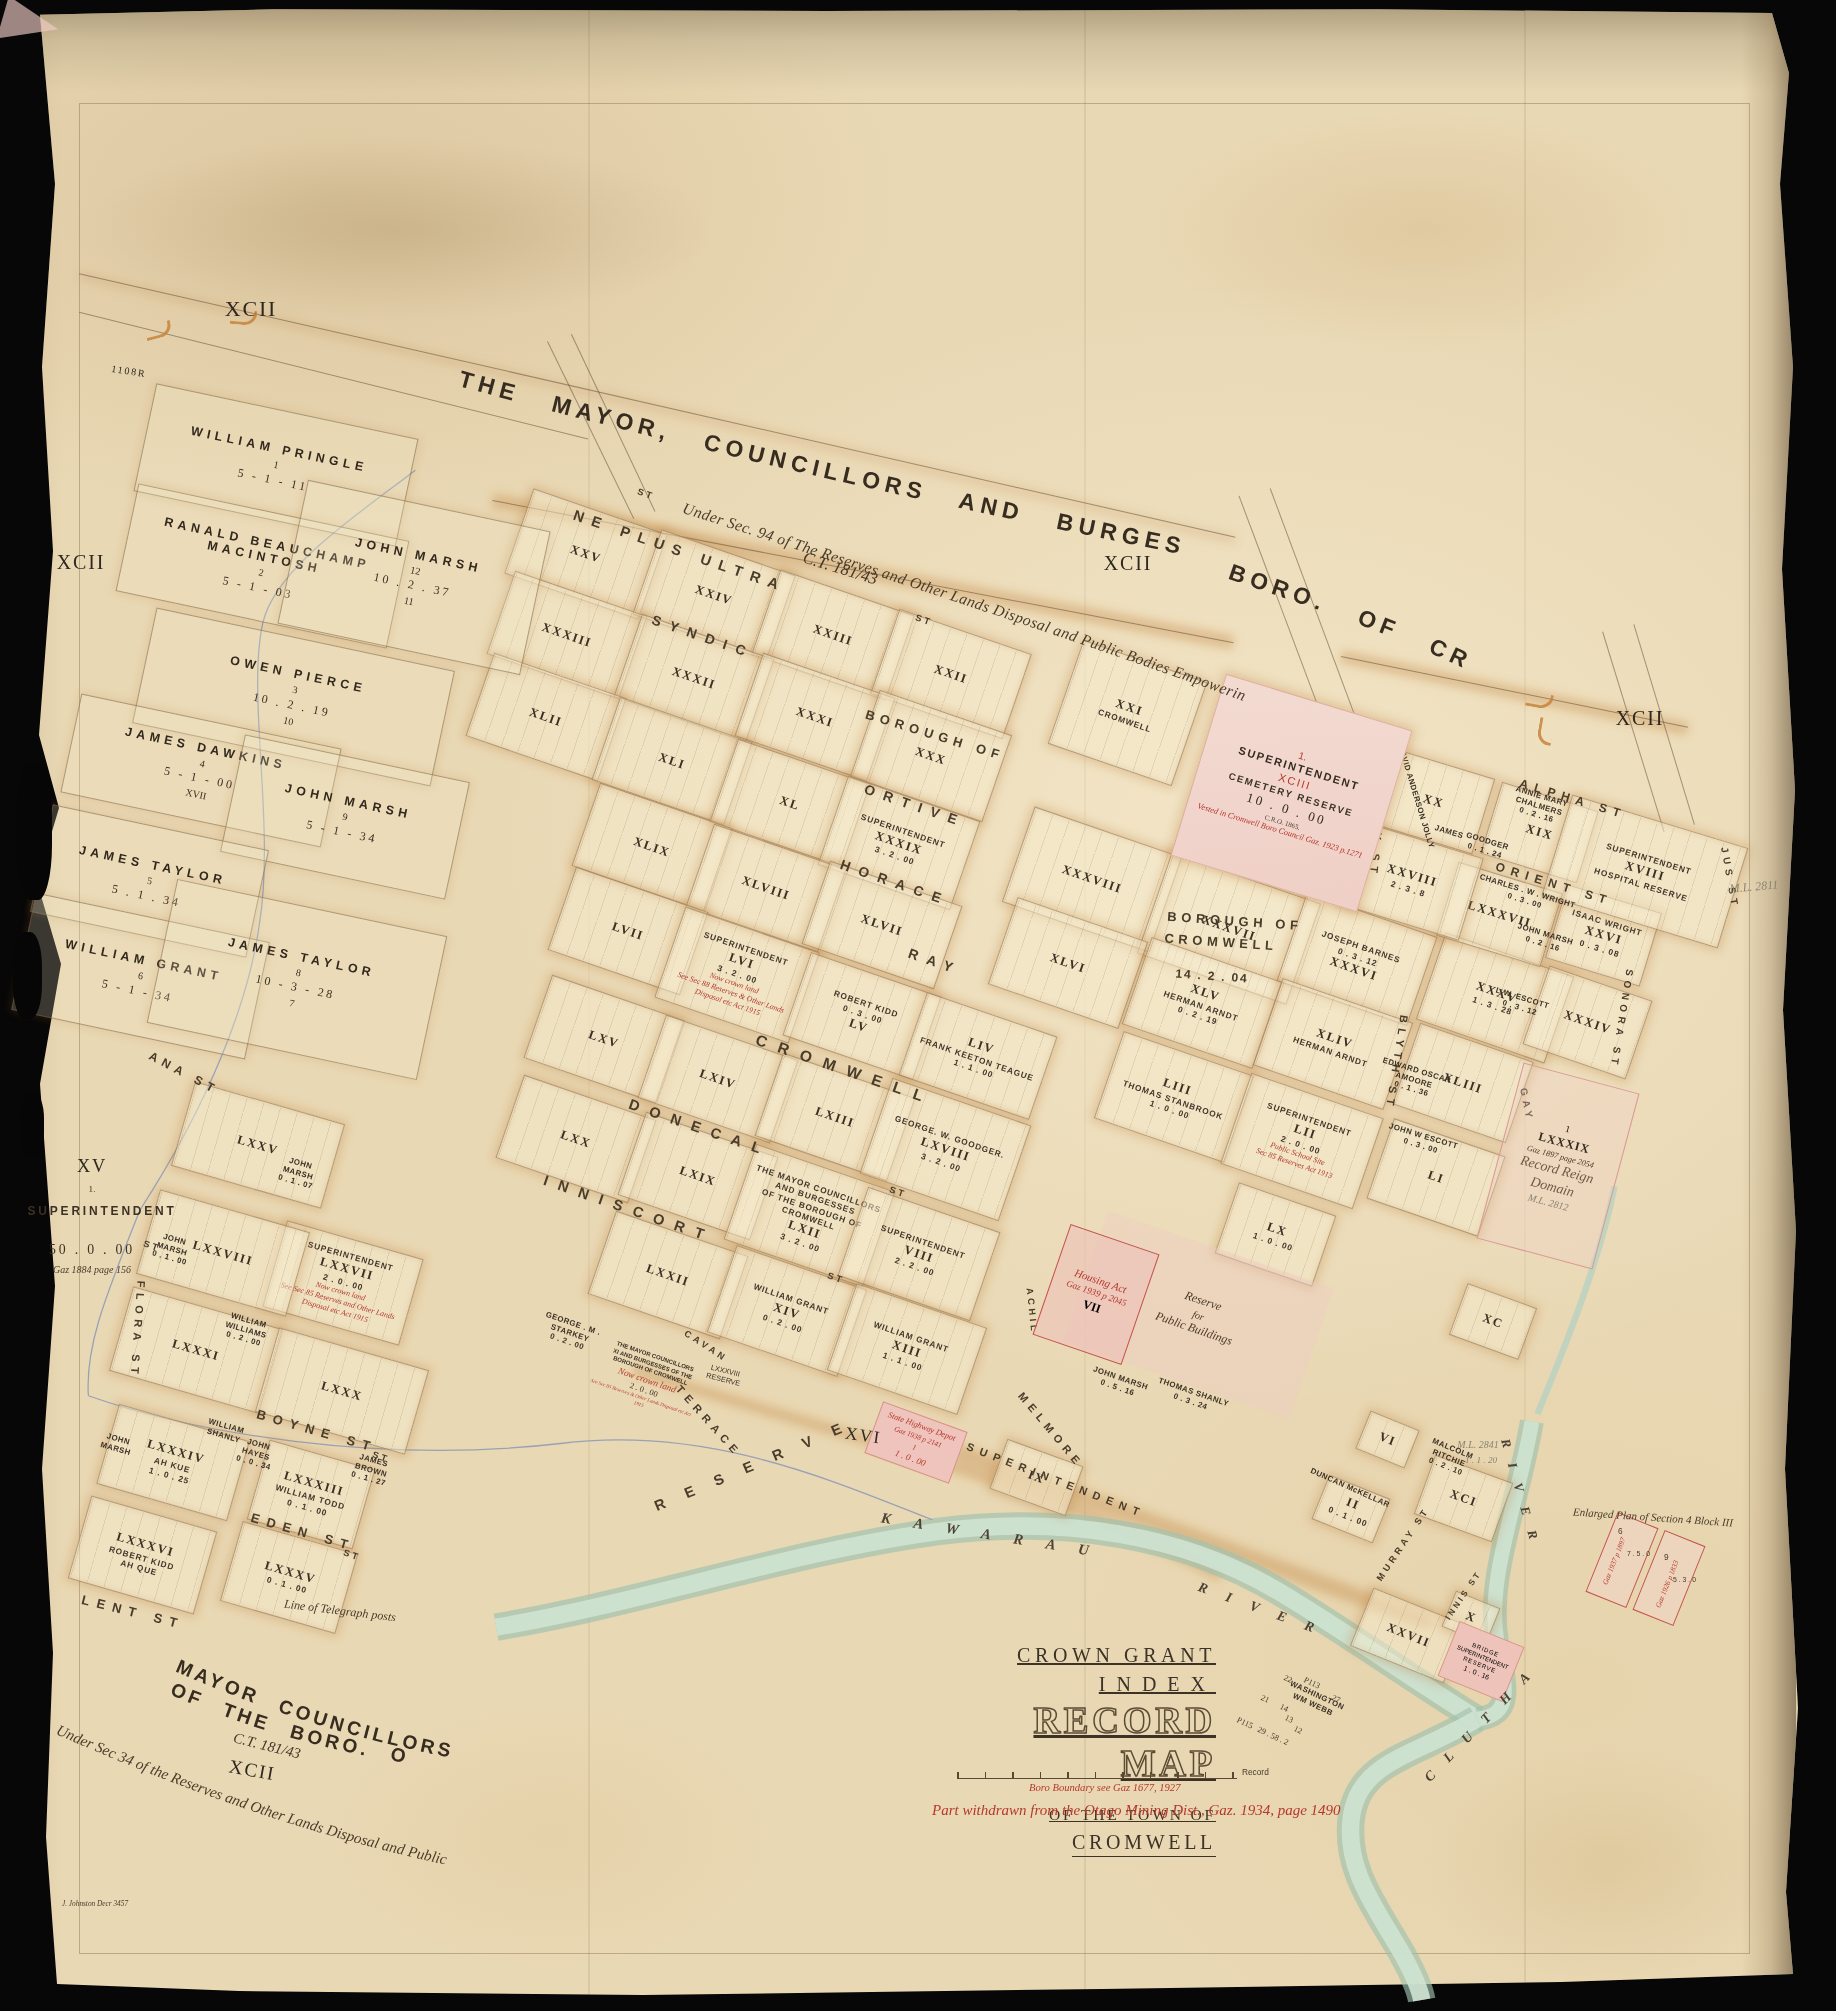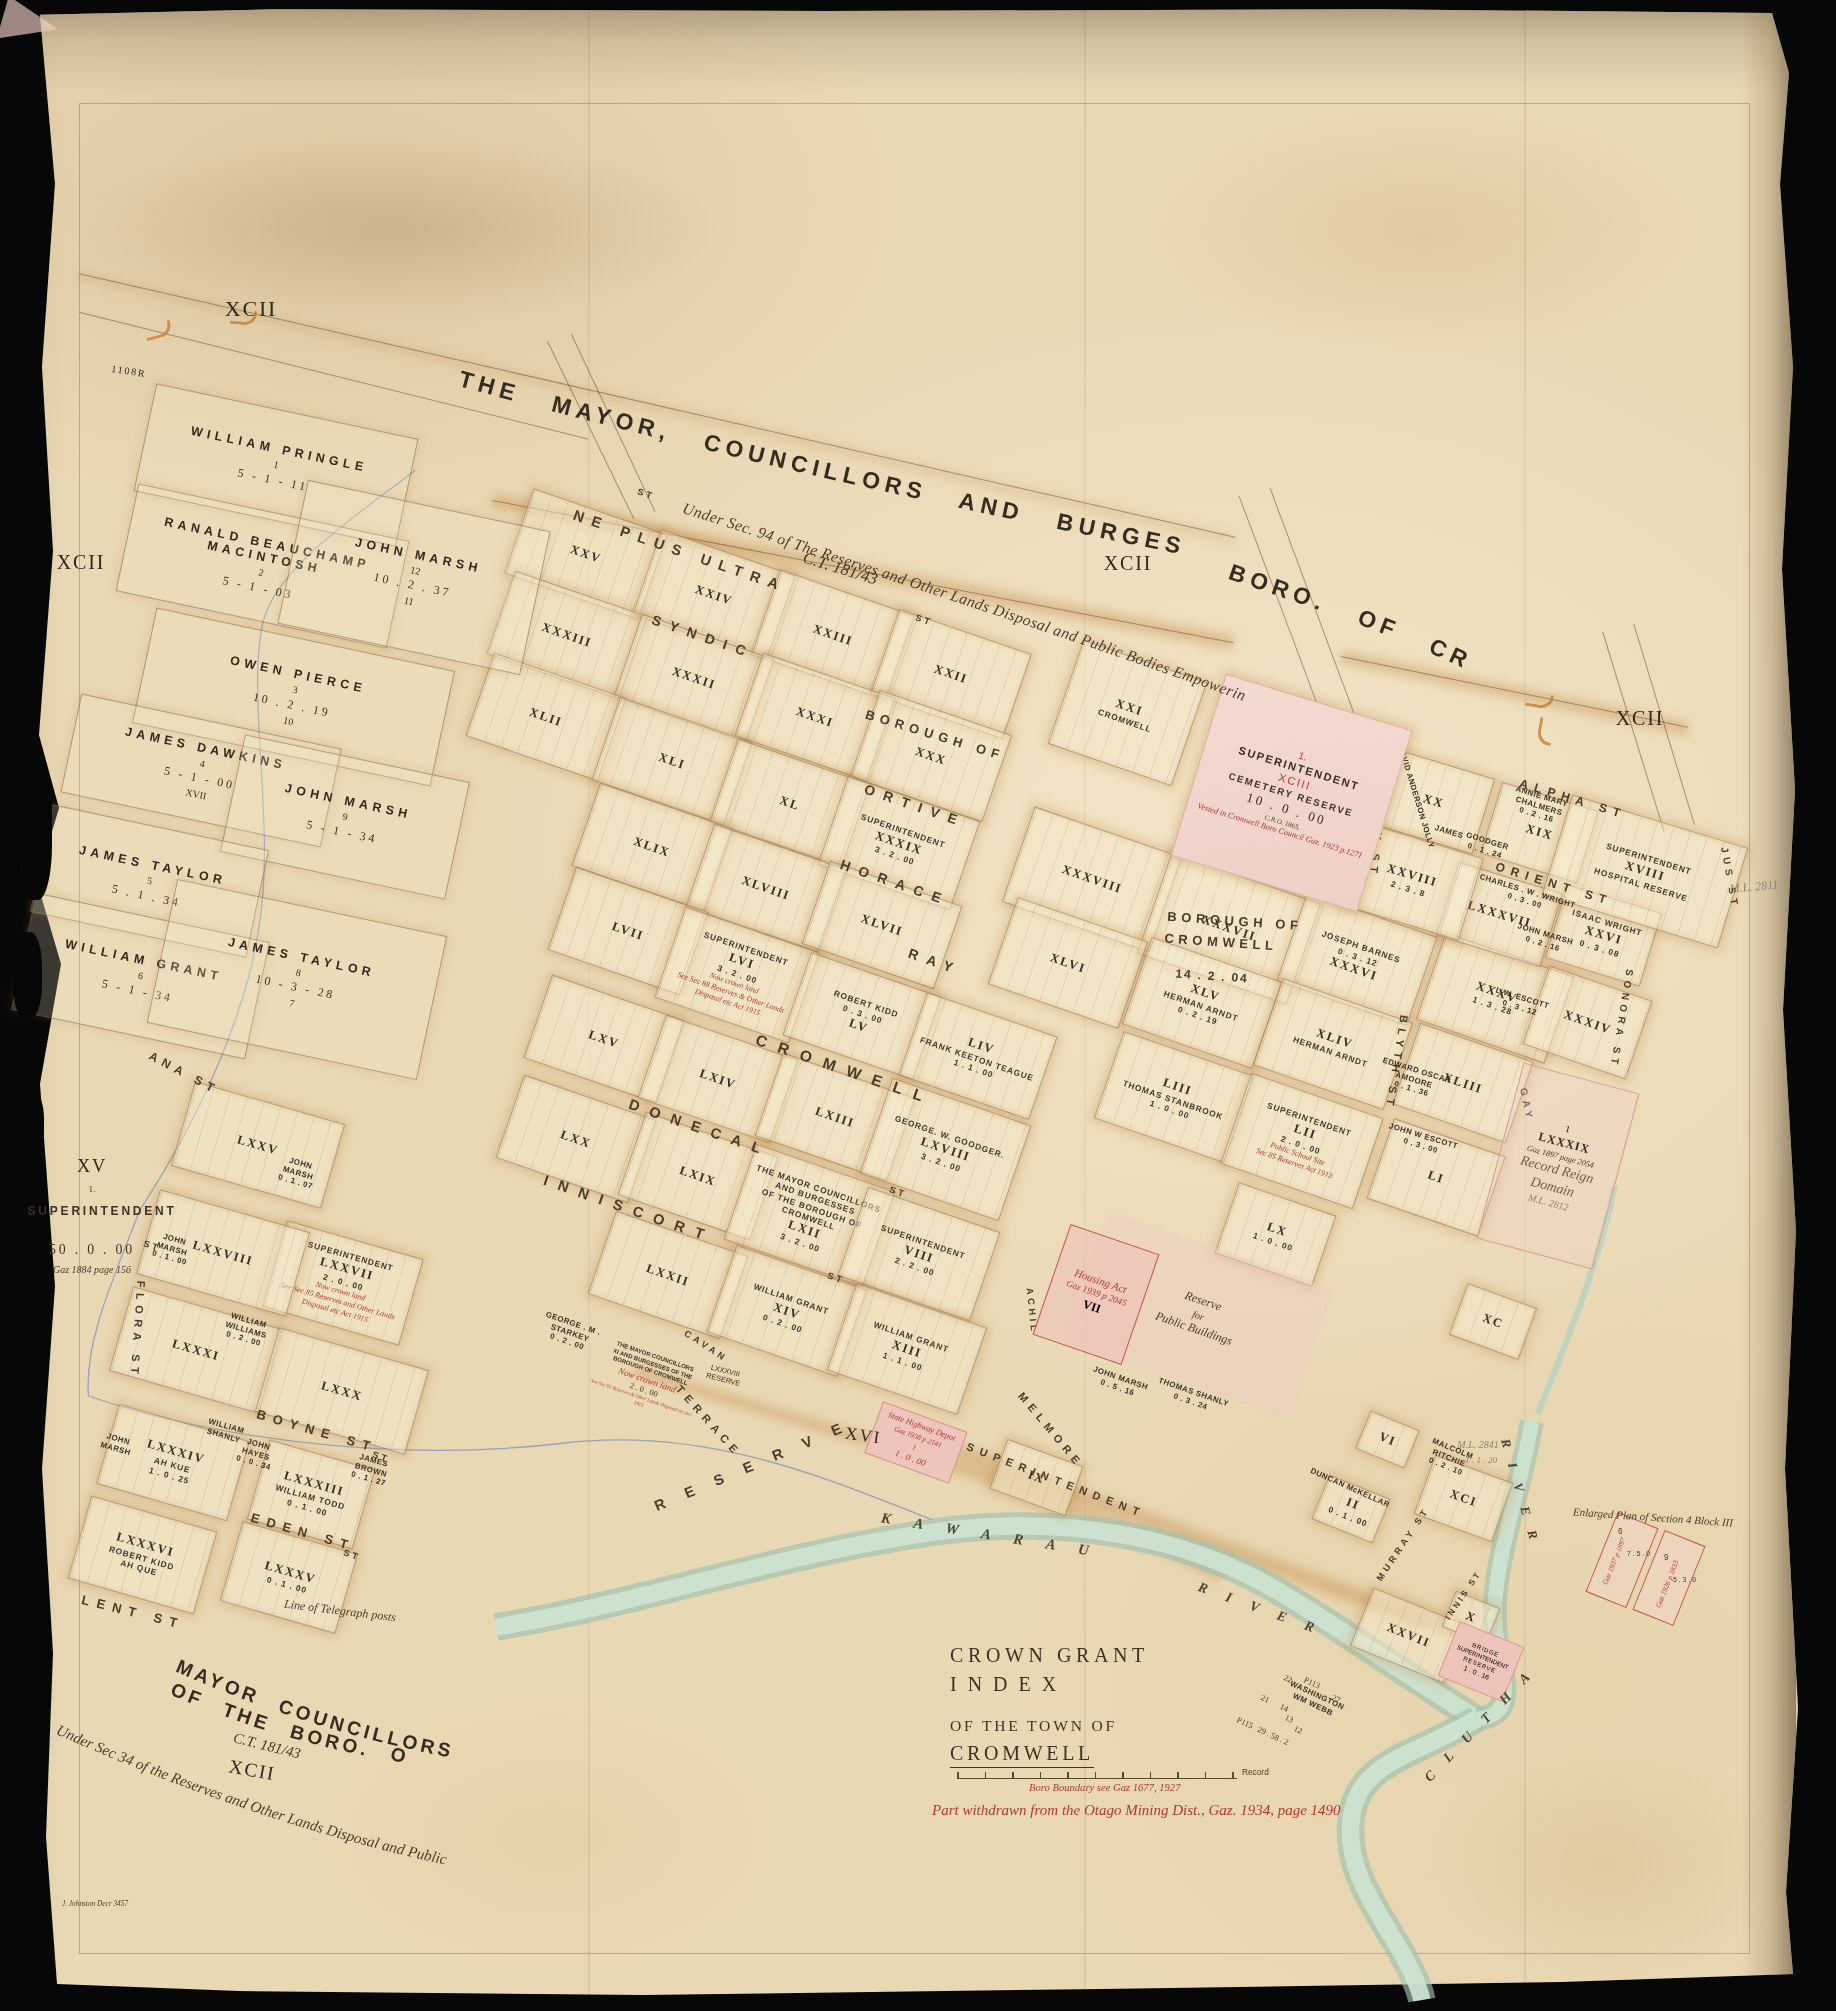--- a/index.html
+++ b/index.html
@@ -67,21 +67,21 @@
   #statehwy{left:871px;top:1415px;width:88px;height:53px;transform:rotate(20deg);
      background:#efc4bc;border:0.9px solid rgba(190,100,80,.5);}
   #bridge{left:1446px;top:1632px;width:68px;height:57px;transform:rotate(22deg);
      background:#eec4ba;border:0.9px solid rgba(190,100,80,.45);}
   #tri88{left:705px;top:1357px;width:59px;height:44px;transform:rotate(10deg);
      background:rgba(240,205,198,.65);clip-path:polygon(8% 0,100% 55%,0 100%);}
   #inset1,#inset2{position:absolute;border:1.8px solid #c2554d;background:rgba(243,212,206,.45);}
   #inset1{left:1600px;top:1517px;width:42px;height:84px;transform:rotate(22deg);}
   #inset2{left:1647px;top:1535px;width:42px;height:84px;transform:rotate(22deg);}
   
-  #titleblock{position:absolute;left:950px;top:1644px;width:266px;text-align:left;color:#3c3226;}
+  #titleblock{position:absolute;left:950px;top:1644px;width:266px;text-align:right;color:#3c3226;text-decoration:underline;}
   #tb1{font-family:"Liberation Serif",serif;font-size:20px;letter-spacing:4.6px;}
   #tb2{font-family:"Liberation Serif",serif;font-size:20px;letter-spacing:11px;margin-top:5.5px;}
   #tb3{font-family:"Liberation Serif",serif;font-size:37px;letter-spacing:3.7px;margin-top:3.7px;
        color:rgba(233,218,184,.25);-webkit-text-stroke:1.5px #5d4c34;font-weight:700;}
   #tb4{font-family:"Liberation Serif",serif;font-size:15.6px;letter-spacing:2.8px;margin-top:21px;}
   #tb5{font-family:"Liberation Serif",serif;font-size:20px;letter-spacing:3.7px;margin-top:7.3px;display:inline-block;
        border-bottom:1.4px solid #3c3226;padding-bottom:1.8px;}
   #scalebar{position:absolute;left:957px;top:1772px;width:280px;height:5.5px;
        border-bottom:1.8px solid #584834;
        background:repeating-linear-gradient(90deg,#584834 0 1.8px, transparent 1.8px 27.5px);}
@@ -843,20 +843,21 @@
   <div class="lbl" style="left:1673px;top:1576px;font-size:6.9px;">5 . 3 . 0</div>
 
   <div class="lbl rivername" style="left:990px;top:1535px;font-size:14.7px;letter-spacing:10px;transform:translate(-50%,-50%) rotate(9deg);">K A W A R A U</div>
   <div class="lbl rivername" style="left:1260px;top:1609px;font-size:13.8px;letter-spacing:8.3px;transform:translate(-50%,-50%) rotate(20deg);">R I V E R</div>
   <div class="lbl rivername" style="left:1480px;top:1725px;font-size:13.8px;letter-spacing:7.3px;transform:translate(-50%,-50%) rotate(-46deg);">C L U T H A</div>
   <div class="lbl rivername" style="left:1520px;top:1492px;font-size:13px;letter-spacing:6.4px;transform:translate(-50%,-50%) rotate(74deg);">R I V E R</div>
 
   <div id="titleblock">
     <div id="tb1">CROWN GRANT</div>
     <div id="tb2">INDEX</div>
+    <div id="tb3">RECORD MAP</div>
     <div id="tb4">OF THE TOWN OF</div>
     <div id="tb5">CROMWELL</div>
   </div>
   <div id="scalebar"></div>
   <div class="lbl" style="left:1242px;top:1767px;font-size:8.3px;">Record</div>
   <div id="scalecap" class="redital">Boro Boundary see Gaz 1677, 1927</div>
   <div id="withdrawn" class="redital">Part withdrawn from the Otago Mining Dist., Gaz. 1934, page 1490</div>
 
   <svg id="svg-over" width="1837" height="2011" viewBox="0 0 2000 2190">
     <defs>

